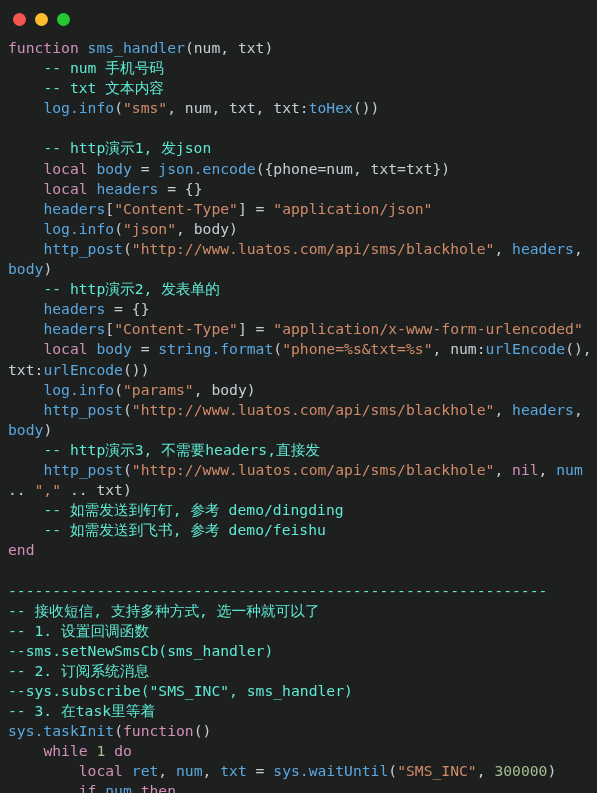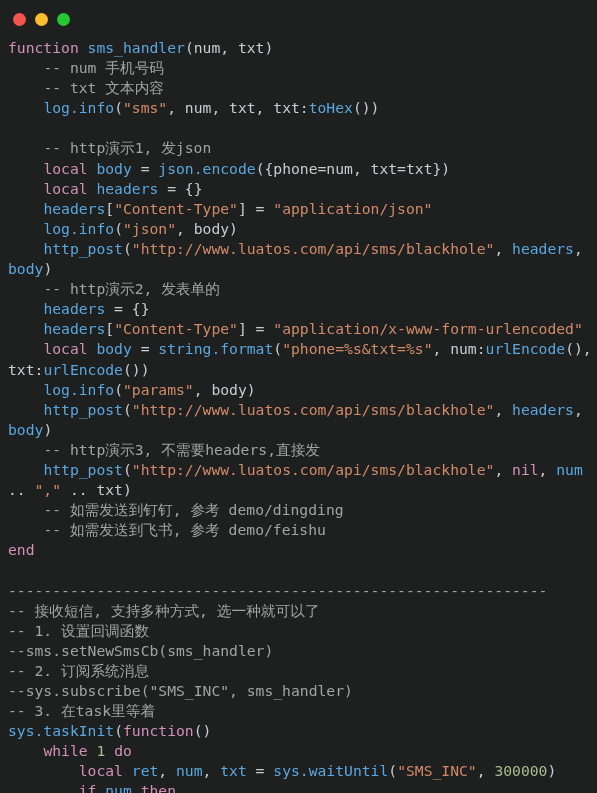--- a/index.html
+++ b/index.html
@@ -57,21 +57,21 @@
     word-break: break-all;
     overflow-wrap: anywhere;
     color: #c8cdd4;
     letter-spacing: 0px;
     tab-size: 4;
   }
   
   .kw   { color: #d291b8; }   
   .fn   { color: #5aa8e0; }   
   .str  { color: #d18b69; }   
-  .cmt  { color: #a3a3a3; }   
+  .cmt  { color: #5eead4; }   
   .num  { color: #a5bf8f; }   
   .plain{ color: #c8cdd4; }
 </style>
 </head>
 <body>
 
 <div class="window">
 
   <div class="titlebar">
     <span class="dot dot-close"></span>

